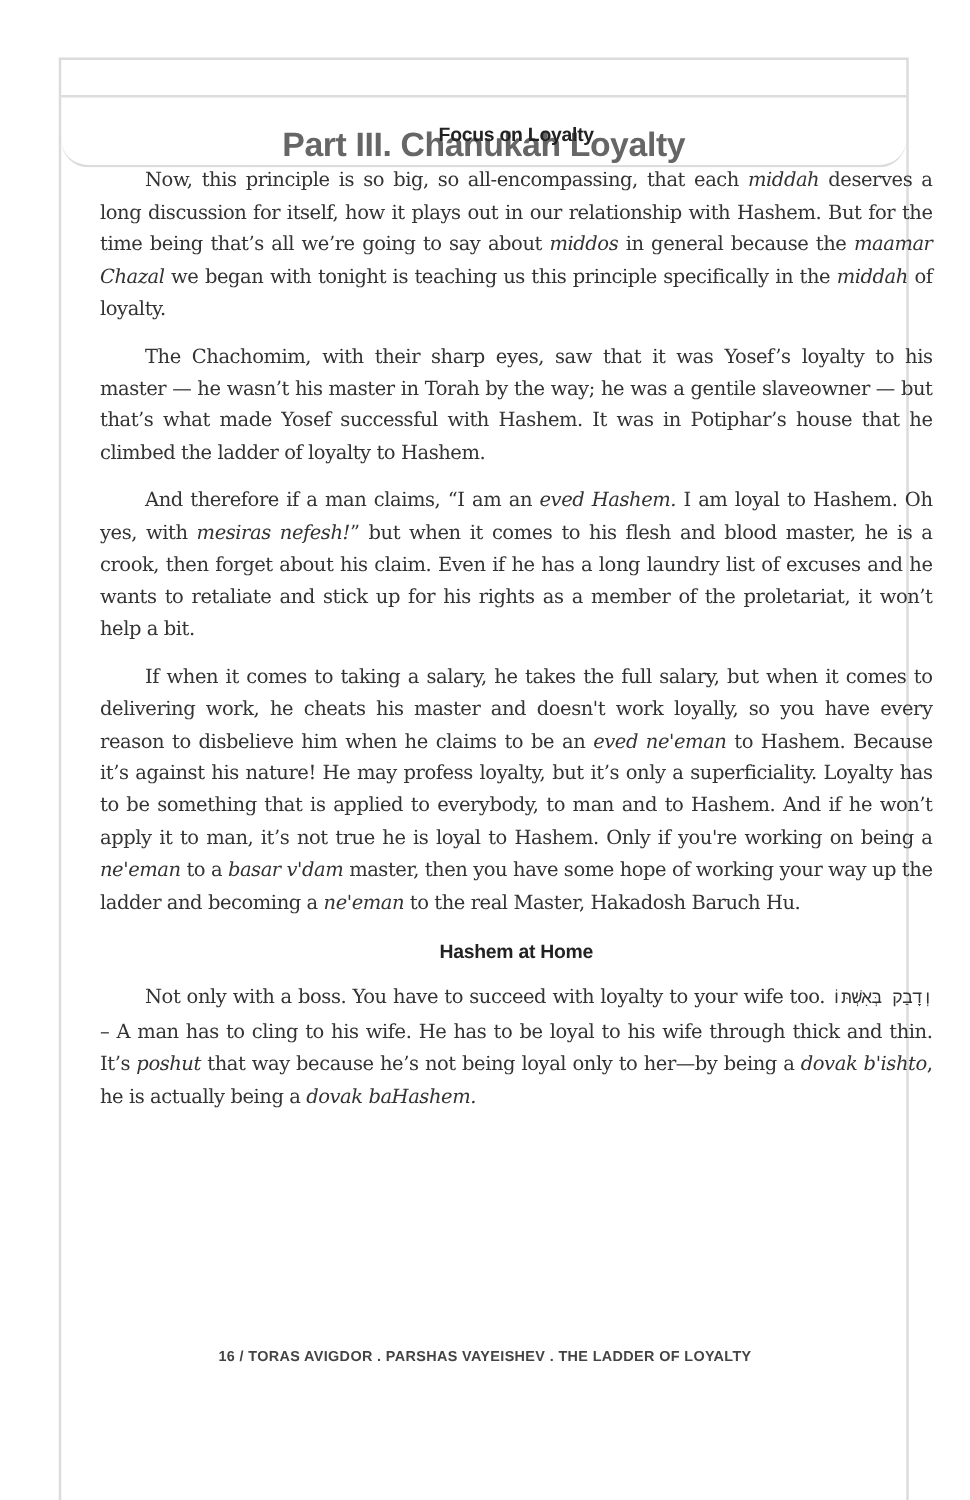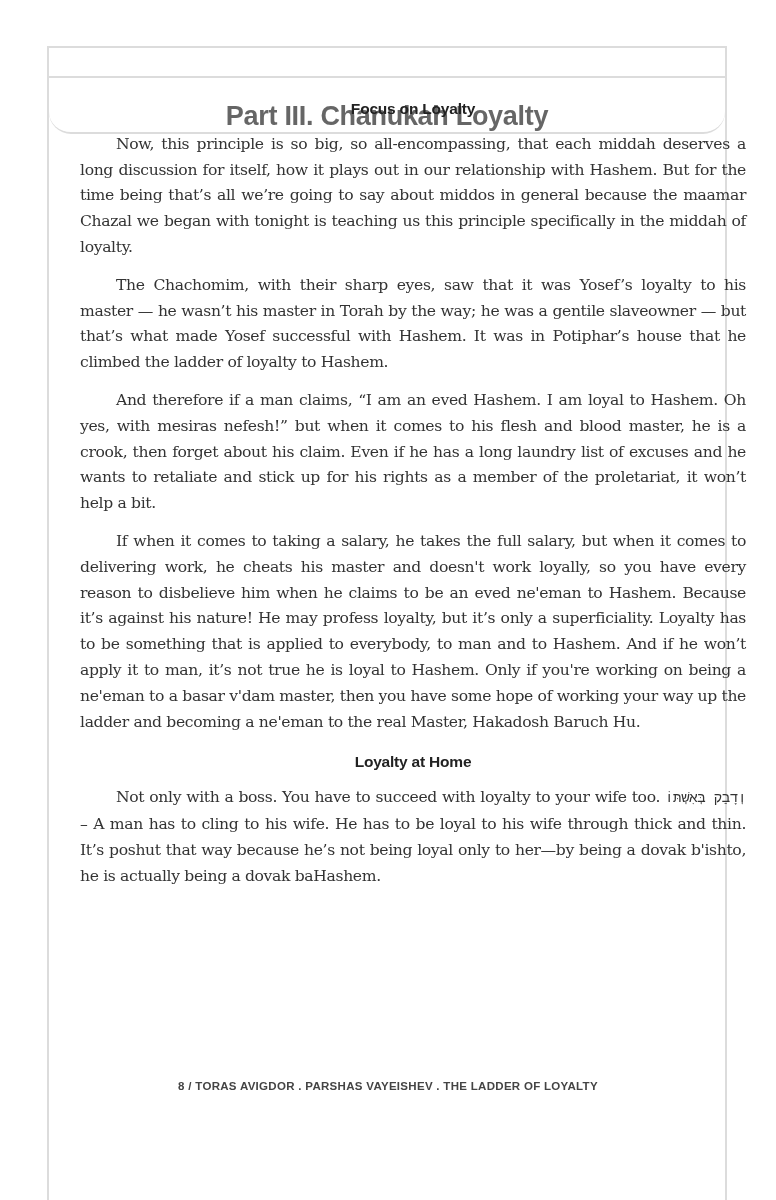--- a/index.html
+++ b/index.html
@@ -20,21 +20,21 @@
   .content {
     position: absolute; left: 32px; right: 30px; top: 96px;
     font-family: "DejaVu Serif", serif; font-size: 15.6px; line-height: 25.8px;
     color: #333333; text-align: justify; margin-left: 48px;
   }
   .section-heading {
     font-family: "Liberation Sans", sans-serif; font-weight: bold; font-size: 15.5px;
     text-align: center; color: #222222; margin: 0 0 10px 0; letter-spacing: -0.2px;
   }
   .para { margin: 0 0 12px 0; text-indent: 36px; letter-spacing: -0.35px; }
-  .para .it { }
+  .para .it { font-style: italic; }
   .heb { font-family: Liberation Mono, monospace; font-style: normal; font-size: 14px; }
   .footer {
     position: absolute; left: 0; right: 0; top: 1080px;
     text-align: center; font-family: "Liberation Sans", sans-serif; font-weight: bold;
     font-size: 11.5px; color: #444444; letter-spacing: 0.3px;
   }
 </style>
 </head>
 <body>
 
@@ -44,17 +44,17 @@
     <h1 class="part-title">Part III. Chanukah Loyalty</h1>
   </div>
 </div>
 
 <div class="content" id="content">
     <div class="section-heading">Focus on Loyalty</div>
     <p class="para"><span>Now, this principle is so big, so all-encompassing, that each </span><span class="it">middah</span><span> deserves a long discussion for itself, how it plays out in our relationship with Hashem. But for the time being that’s all we’re going to say about </span><span class="it">middos</span><span> in general because the </span><span class="it">maamar Chazal</span><span> we began with tonight is teaching us this principle specifically in the </span><span class="it">middah</span><span> of loyalty.</span></p>
     <p class="para"><span>The Chachomim, with their sharp eyes, saw that it was Yosef’s loyalty to his master — he wasn’t his master in Torah by the way; he was a gentile slaveowner — but that’s what made Yosef successful with Hashem. It was in Potiphar’s house that he climbed the ladder of loyalty to Hashem.</span></p>
     <p class="para"><span>And therefore if a man claims, “I am an </span><span class="it">eved Hashem.</span><span> I am loyal to Hashem. Oh yes, with </span><span class="it">mesiras nefesh!</span><span>” but when it comes to his flesh and blood master, he is a crook, then forget about his claim. Even if he has a long laundry list of excuses and he wants to retaliate and stick up for his rights as a member of the proletariat, it won’t help a bit.</span></p>
     <p class="para" style="margin-bottom: 14px;"><span>If when it comes to taking a salary, he takes the full salary, but when it comes to delivering work, he cheats his master and doesn't work loyally, so you have every reason to disbelieve him when he claims to be an </span><span class="it">eved ne'eman</span><span> to Hashem. Because it’s against his nature! He may profess loyalty, but it’s only a superficiality. Loyalty has to be something that is applied to everybody, to man and to Hashem. And if he won’t apply it to man, it’s not true he is loyal to Hashem. Only if you're working on being a </span><span class="it">ne'eman</span><span> to a </span><span class="it">basar v'dam</span><span> master, then you have some hope of working your way up the ladder and becoming a </span><span class="it">ne'eman</span><span> to the real Master, Hakadosh Baruch Hu.</span></p>
-    <div class="section-heading">Loyalty at Home</div>
+    <div class="section-heading">Hashem at Home</div>
     <p class="para"><span>Not only with a boss. You have to succeed with loyalty to your wife too. </span><span class="heb" dir="rtl">וְדָבַק בְּאִשְׁתּוֹ</span><span> – A man has to cling to his wife. He has to be loyal to his wife through thick and thin. It’s </span><span class="it">poshut</span><span> that way because he’s not being loyal only to her—by being a </span><span class="it">dovak b'ishto</span><span>, he is actually being a </span><span class="it">dovak baHashem.</span></p>
   </div>
 
-<div class="footer">8 / TORAS AVIGDOR . PARSHAS VAYEISHEV . THE LADDER OF LOYALTY</div>
+<div class="footer">16 / TORAS AVIGDOR . PARSHAS VAYEISHEV . THE LADDER OF LOYALTY</div>
 
 </body></html>

